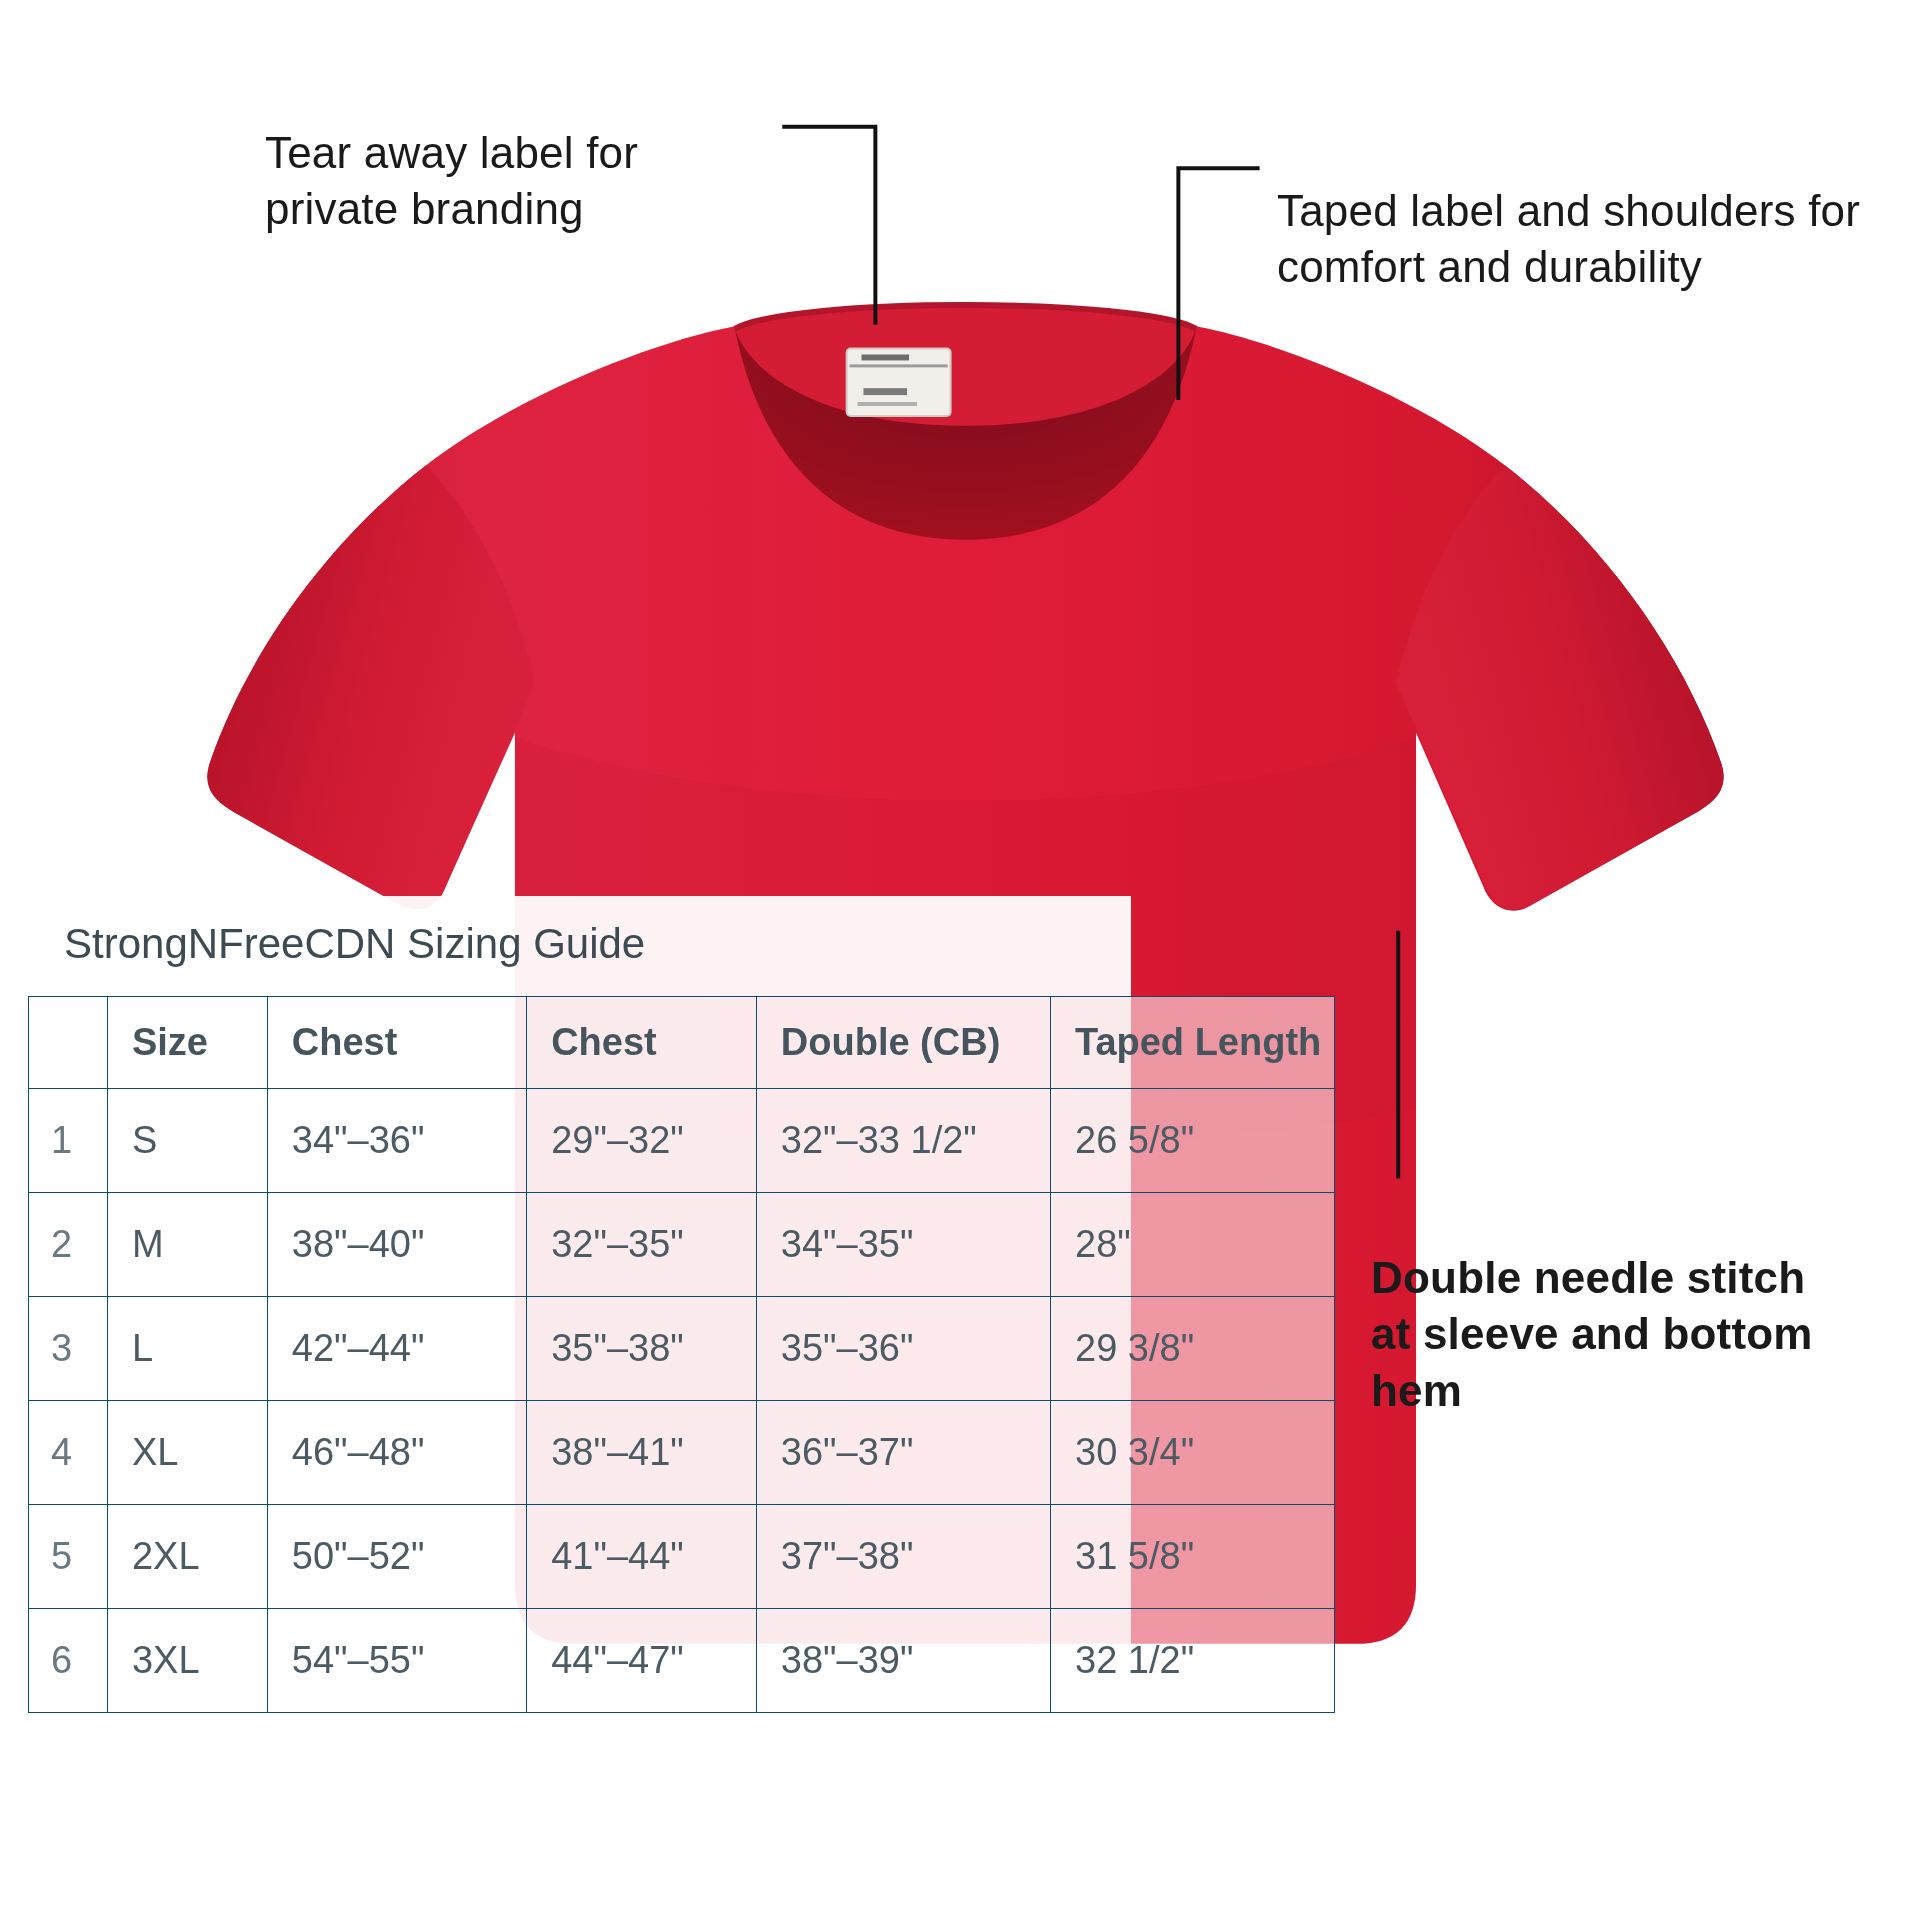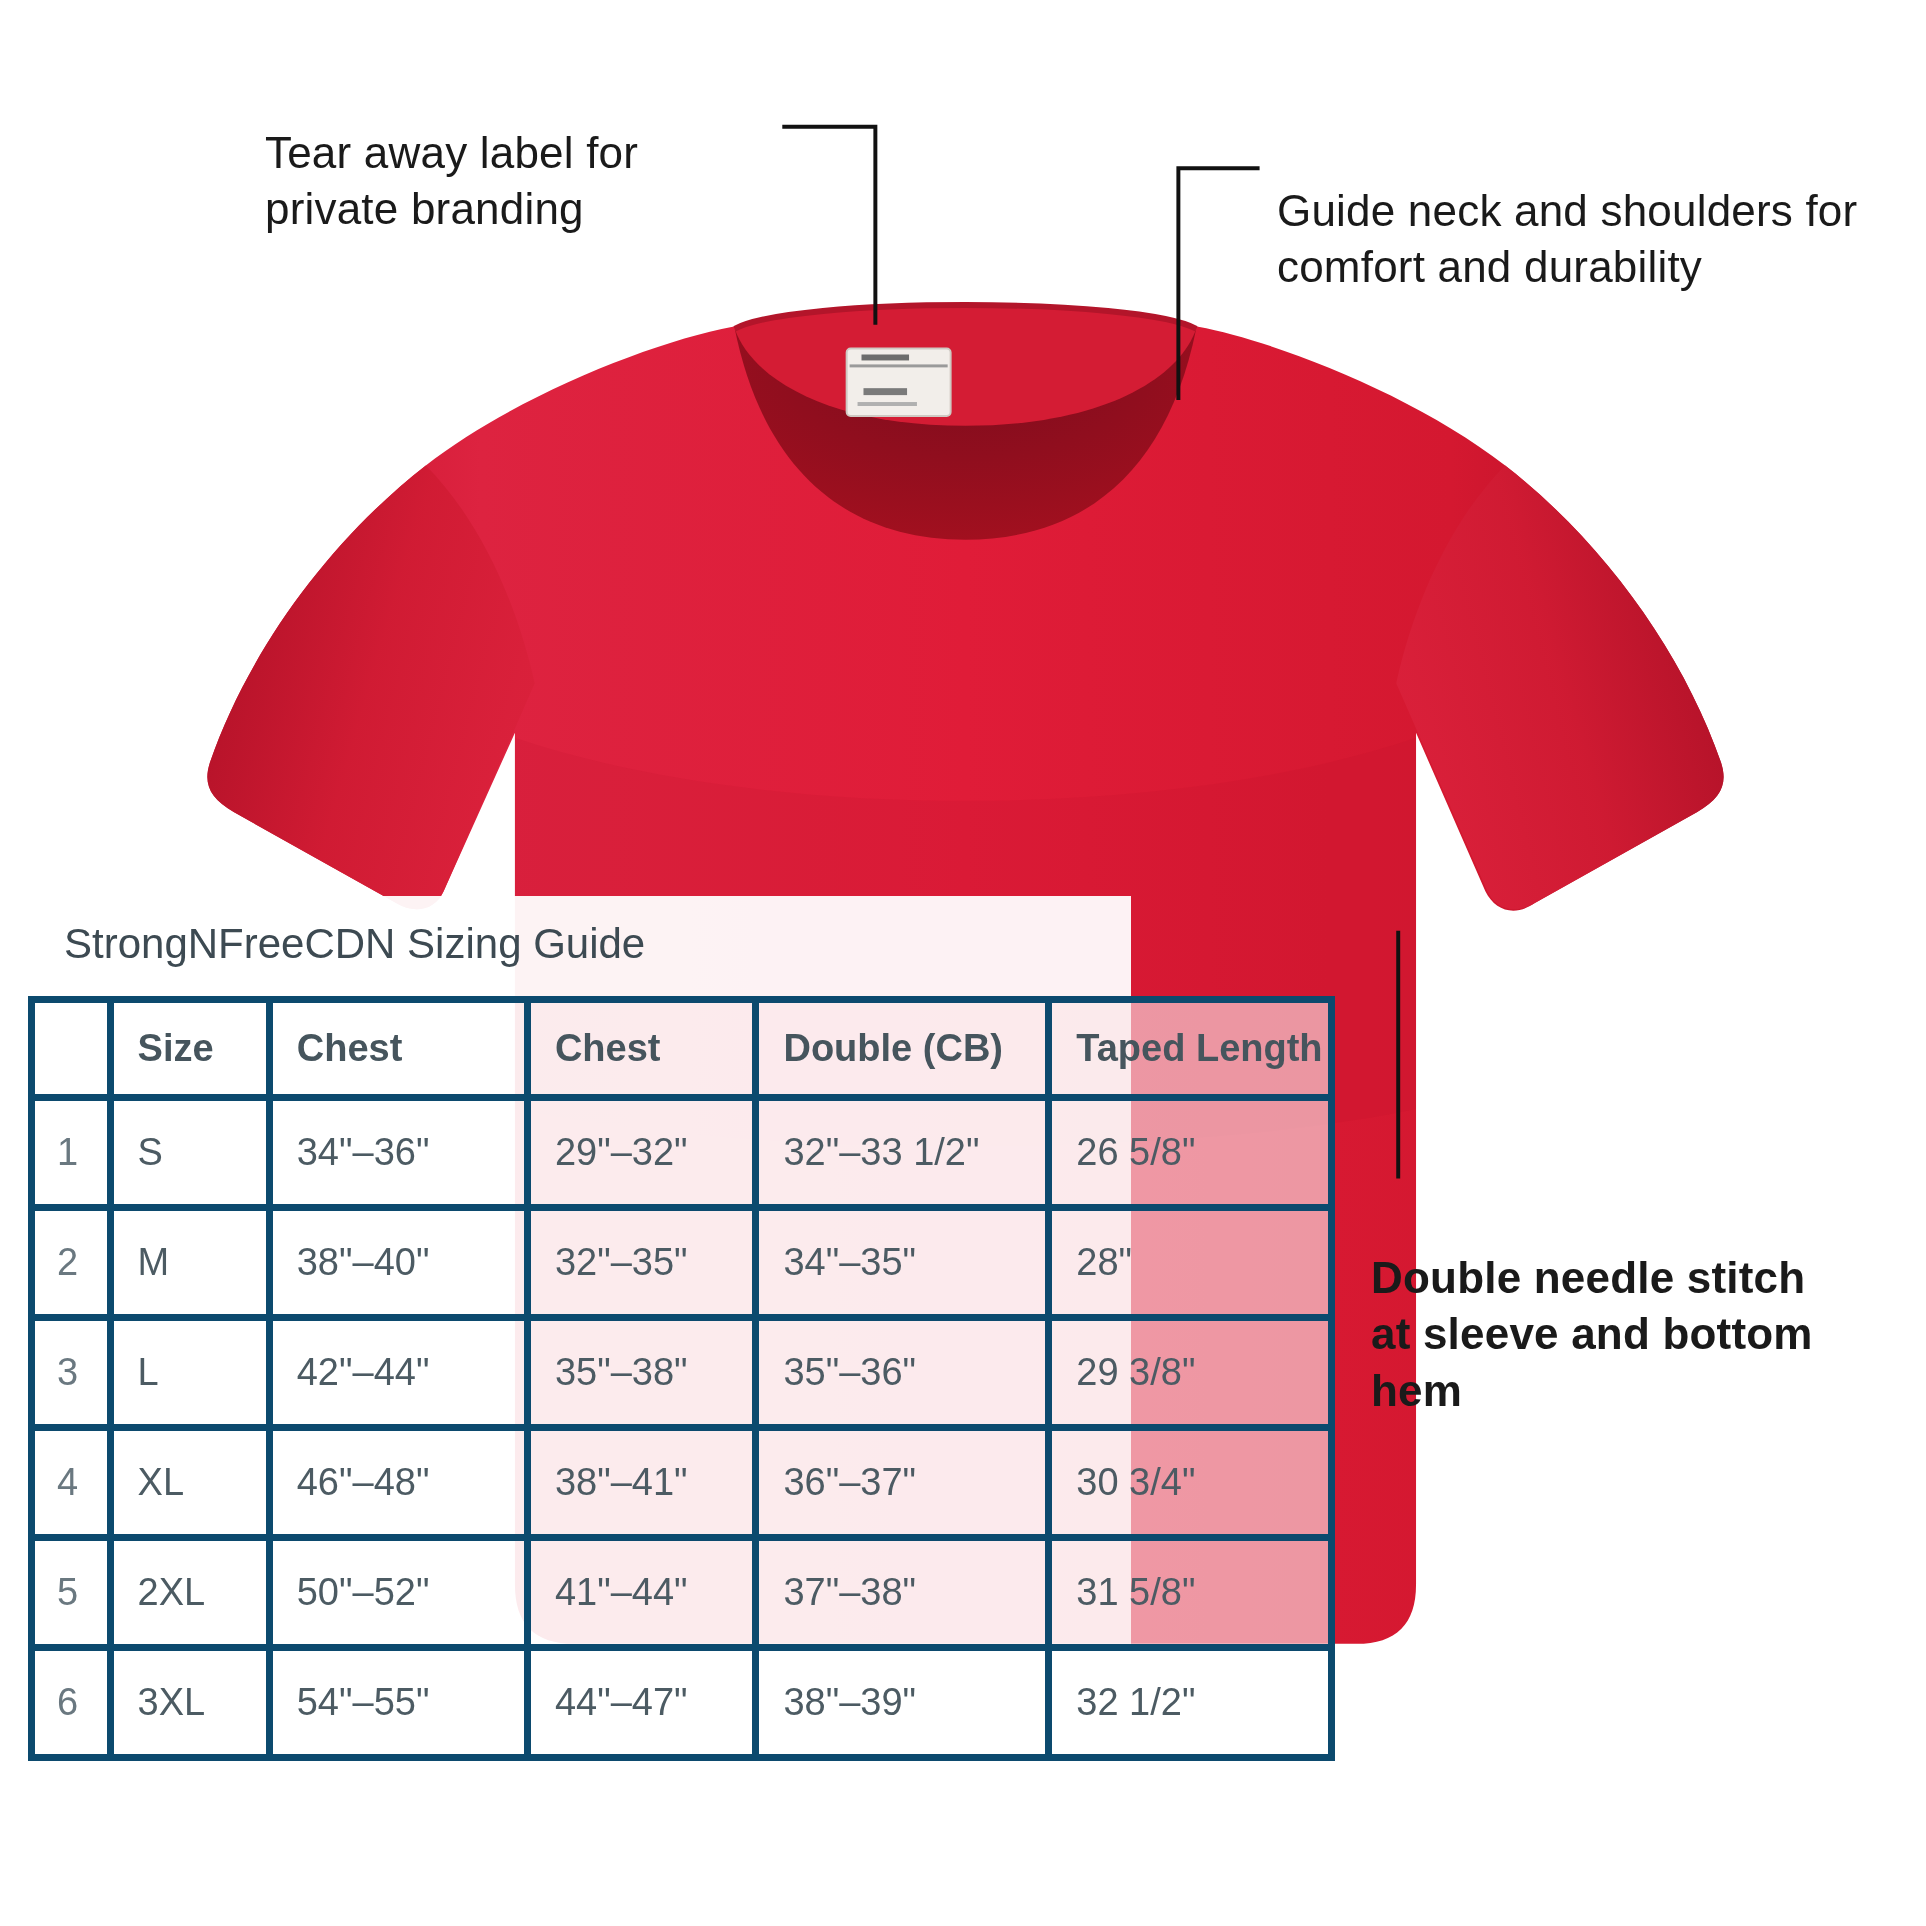--- a/index.html
+++ b/index.html
@@ -61,21 +61,21 @@
     background: rgba(255,255,255,0.72);
   }
   table.sizing {
     border-collapse: collapse;
     width: 1307px;
     table-layout: fixed;
     font-size: 38px;
     color: #4c5b63;
   }
   table.sizing th, table.sizing td {
-    border: 7px solid #0c4a6e;
+    border: 1px solid #0c4a6e;
     padding: 30px 0 30px 24px;
     text-align: left;
     font-weight: normal;
     background: rgba(255,255,255,0.55);
     vertical-align: middle;
     white-space: nowrap;
   }
   table.sizing th {
     font-weight: bold;
     color: #46555d;
@@ -175,21 +175,21 @@
 
     <g class="leader">
       <path d="M790,128 L884,128 L884,328" stroke="#111" stroke-width="4" fill="none"></path>
       <path d="M1272,170 L1190,170 L1190,404" stroke="#111" stroke-width="4" fill="none"></path>
       <path d="M1412,1190 L1412,940" stroke="#111" stroke-width="4" fill="none"></path>
     </g>
   </svg>
 </div>
 
 <div class="callout" id="callout-tearaway">Tear away label for private branding</div>
-<div class="callout" id="callout-taped">Guide neck and shoulders for comfort and durability</div>
+<div class="callout" id="callout-taped">Taped label and shoulders for comfort and durability</div>
 <div class="callout" id="callout-stitch">Double needle stitch at sleeve and bottom hem</div>
 
 <div id="sizing-panel">
   <div id="sizing-title">StrongNFreeCDN Sizing Guide</div>
   <table class="sizing">
     <colgroup>
       <col class="c-rownum">
         <col class="c-size">
         <col class="c-chest">
       <col class="c-waist">

